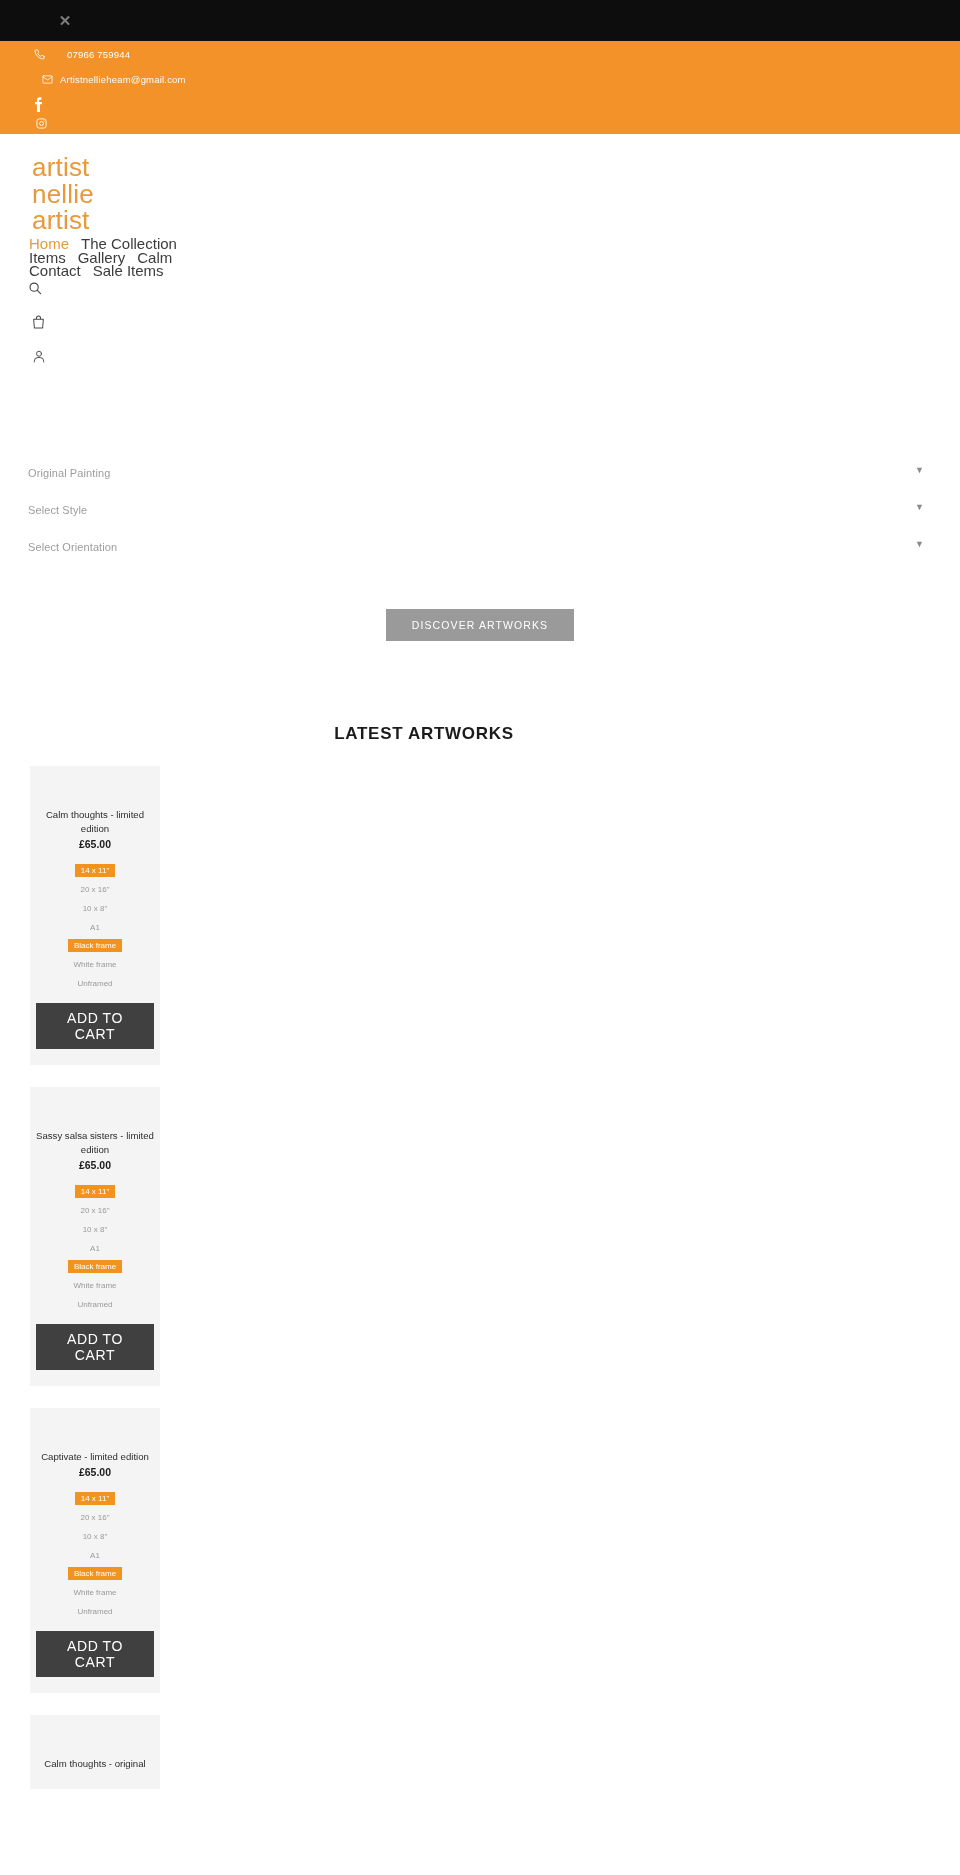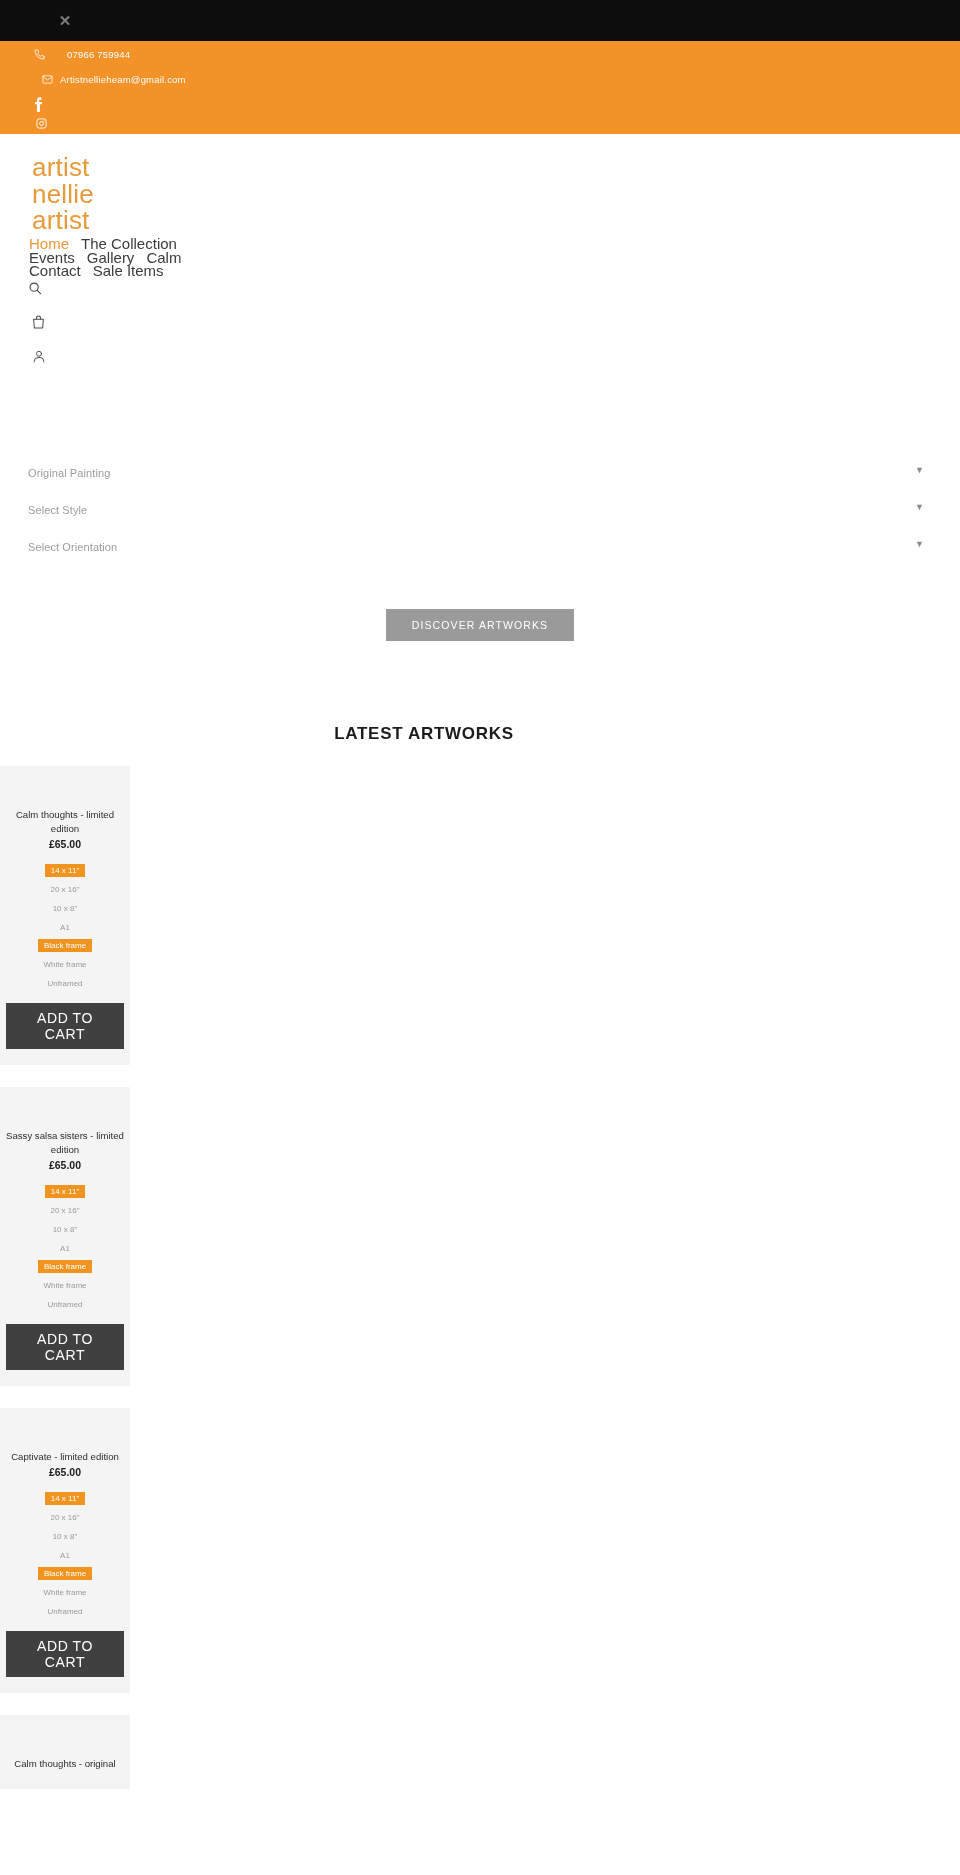--- a/index.html
+++ b/index.html
@@ -160,20 +160,21 @@
     text-align: center;
     font-size: 17px;
     font-weight: bold;
     letter-spacing: .7px;
     color: #1b1b1b;
     padding-right: 112px;
   }
 
   .products {
     margin-top: 22px;
+    padding-left: 30px;
   }
   .product-card {
     width: 130px;
     background: #f4f4f4;
     margin-bottom: 22px;
     padding: 42px 6px 16px 6px;
     text-align: center;
   }
   .product-title {
     font-size: 9.6px;
@@ -259,21 +260,21 @@
 <div class="header">
 
   <div class="logo">
     <span>artist</span>
     <span>nellie</span>
     <span>artist</span>
   </div>
 
   <div class="nav">
     <a href="#" class="active">Home</a><a href="#">The Collection</a><br>
-    <a href="#">Events</a><a href="#">Gallery</a><a href="#">Calm</a><br>
+    <a href="#">Items</a><a href="#">Gallery</a><a href="#">Calm</a><br>
     <a href="#">Contact</a><a href="#">Sale Items</a>
   </div>
 
   <div class="util-icons">
     <span class="util-icon search">
       <svg width="14" height="14" viewBox="0 0 24 24" fill="none" stroke="#4a4a4a" stroke-width="2" stroke-linecap="round">
         <circle cx="10.5" cy="10.5" r="7"></circle>
         <path d="M16 16l5.5 5.5"></path>
       </svg>
     </span>

